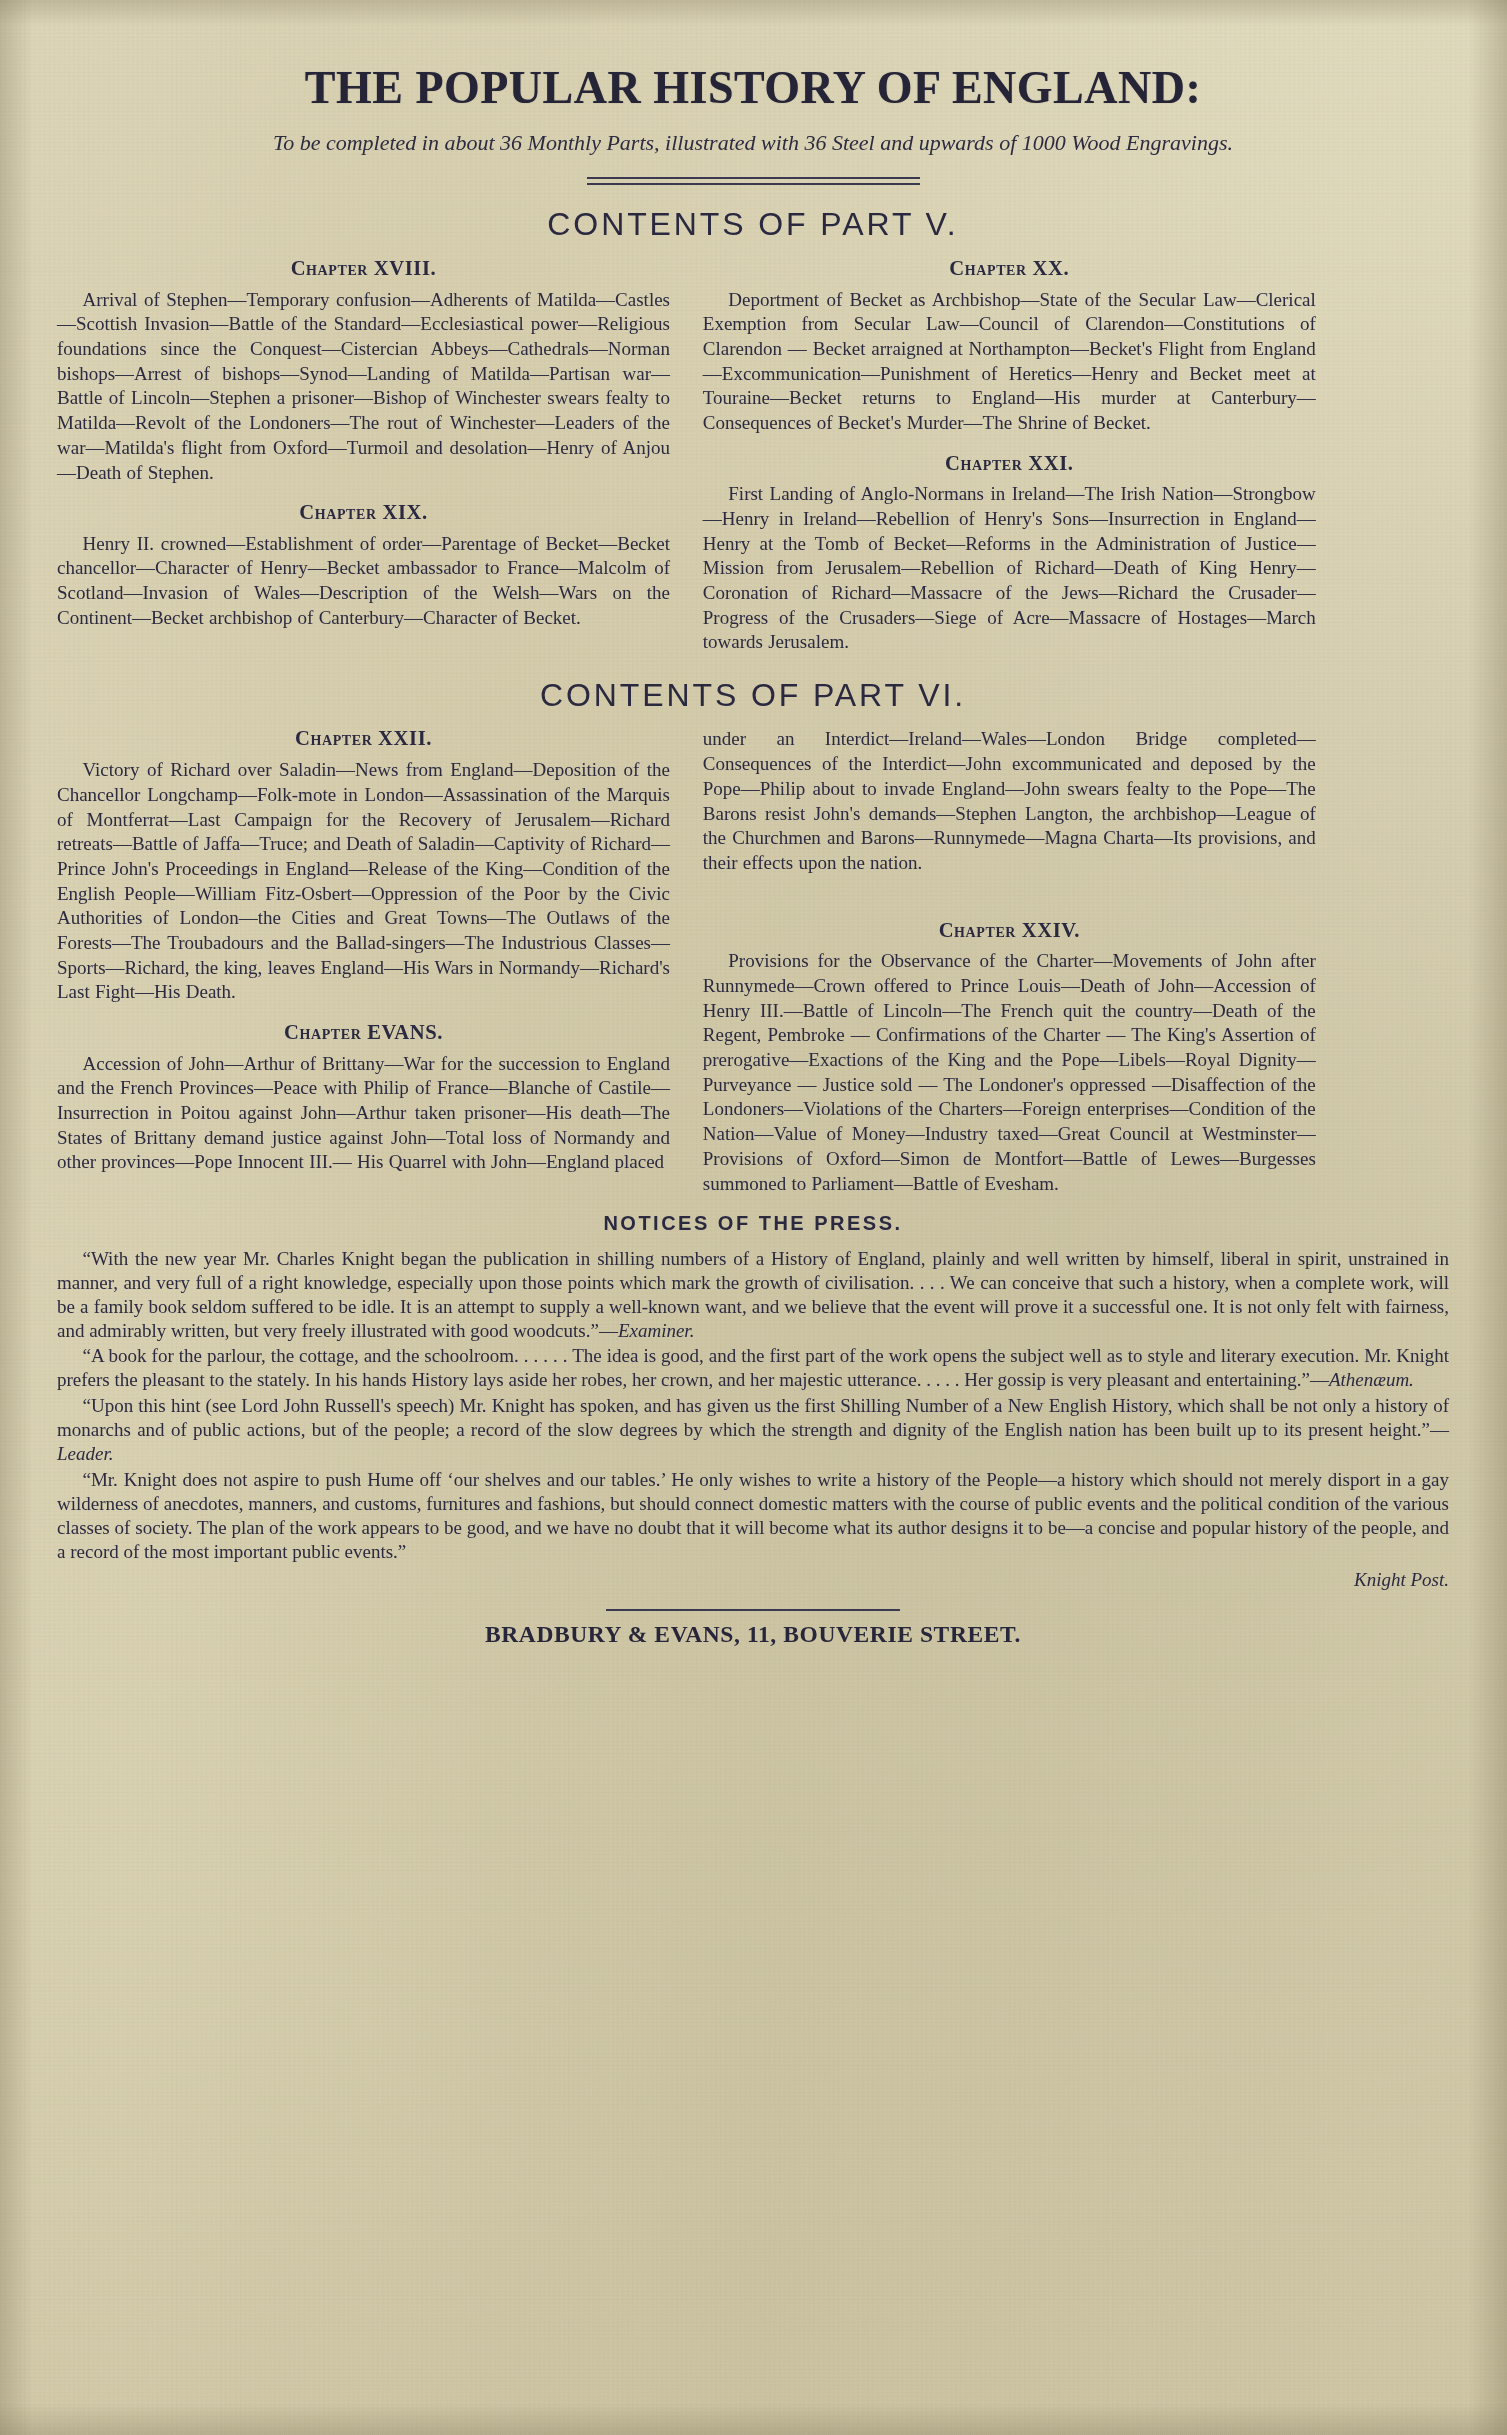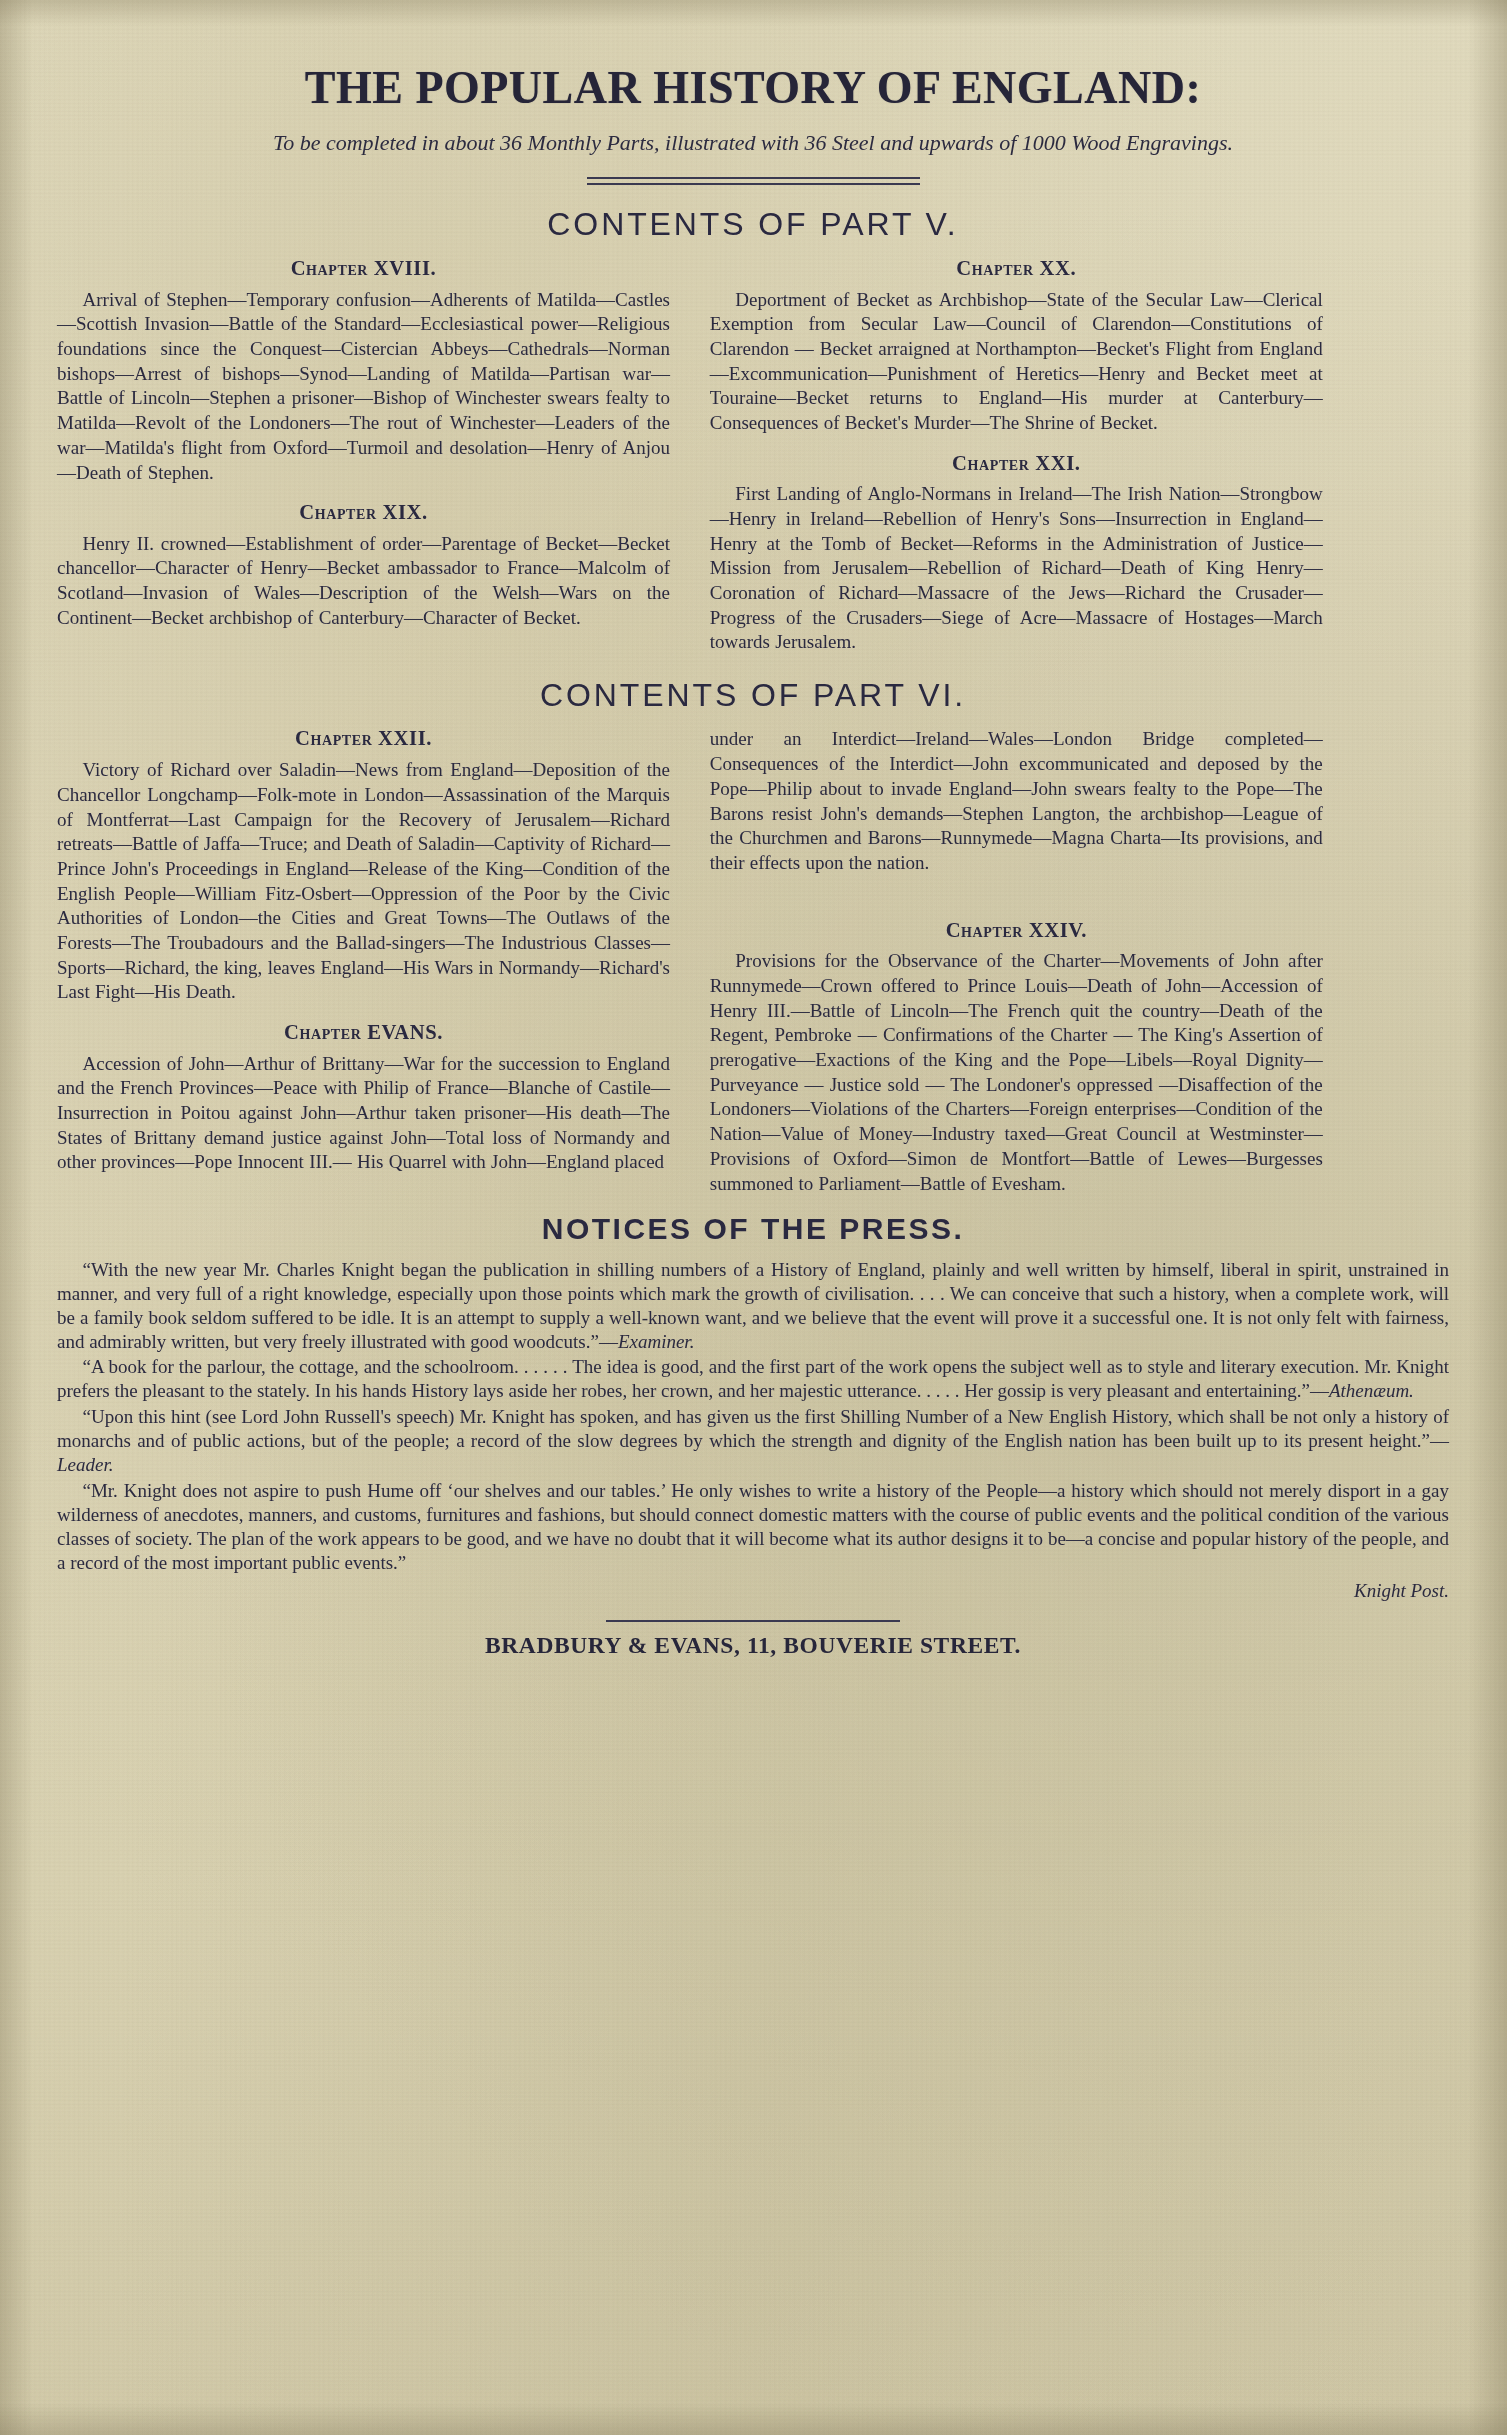--- a/index.html
+++ b/index.html
@@ -74,21 +74,21 @@
     text-align: center;
     font-family: "Liberation Sans", sans-serif;
     font-weight: 400;
     font-size: 32px;
     letter-spacing: 2.9px;
     margin: 21.6px 0 3.9px 0;
     color: #2a2940;
   }
   .cols {
     display: flex;
-    gap: 29px;
+    gap: 22px;
     margin-top: 2px;
   }
   .col {
     width: 613px;
   }
   .col.left { padding-right: 9.8px; border-right: 1px solid rgba(60,58,80,0.0); }
   .chapter-head {
     text-align: center;
     font-variant: small-caps;
     font-size: 20.6px;
@@ -107,21 +107,21 @@
     color: #2b2a40;
     word-spacing: 0.5px;
   }
   .press {
     margin-top: 15.7px;
   }
   .press-head {
     text-align: center;
     font-family: "Liberation Sans", sans-serif;
     font-weight: 700;
-    font-size: 30px;
+    font-size: 20px;
     letter-spacing: 2.5px;
     margin: 11.8px 0 11.8px 0;
     color: #2a2940;
   }
   .press p {
     margin: 0 0 2px 0;
     font-size: 19px;
     line-height: 1.26;
     text-align: justify;
     text-indent: 25.5px;

